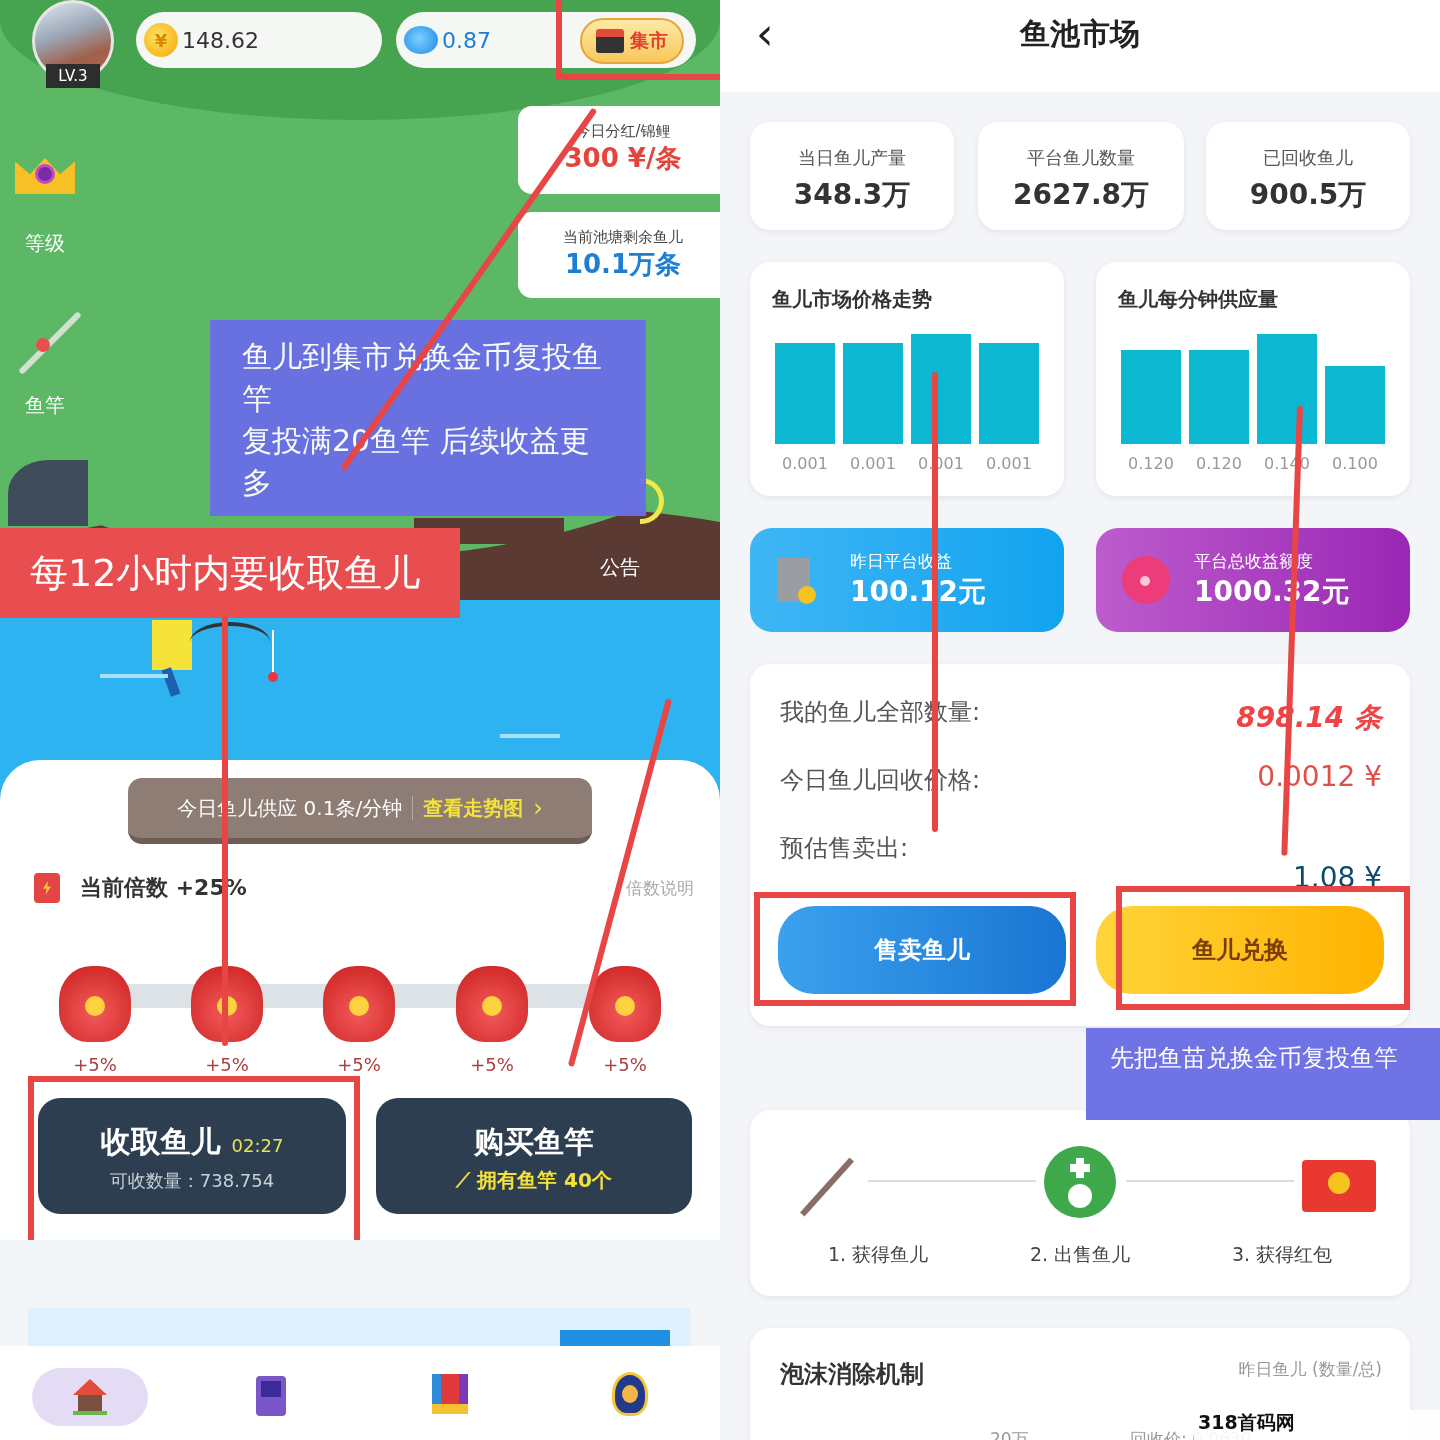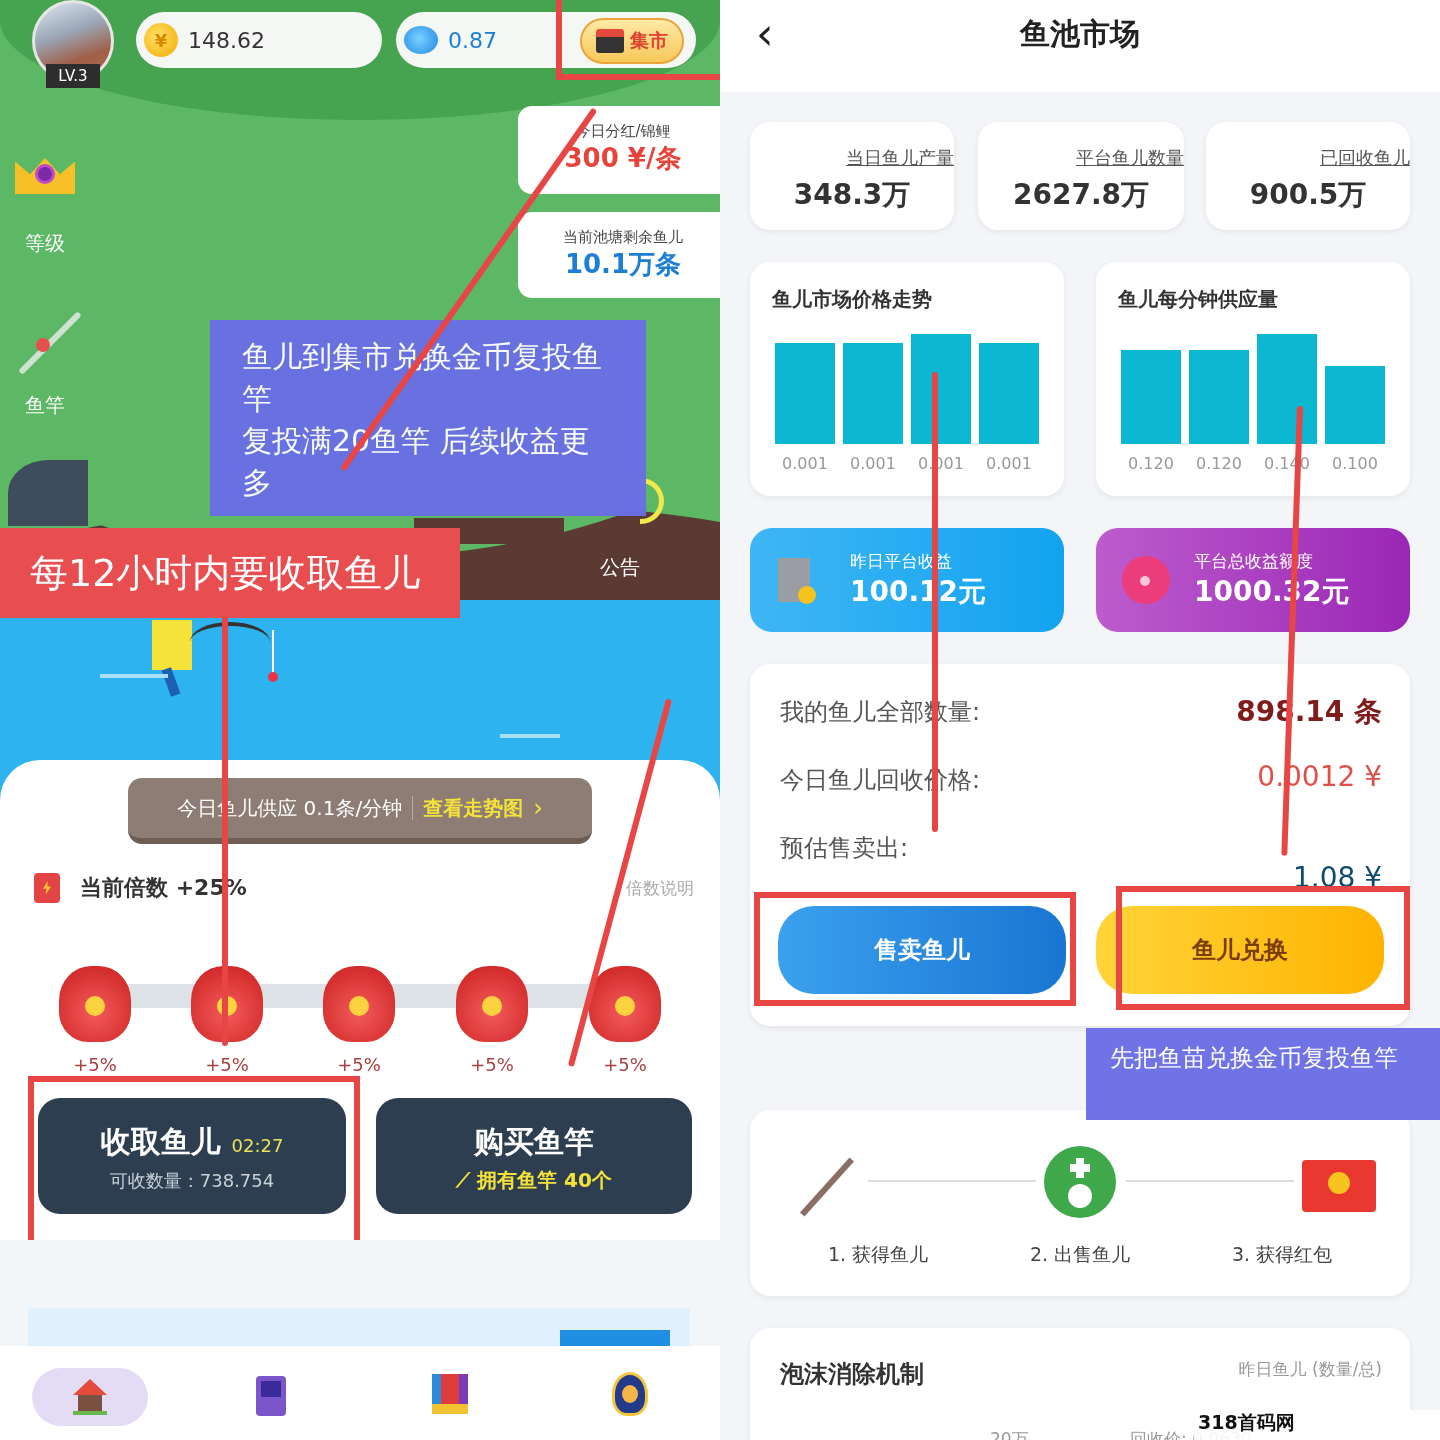--- a/index.html
+++ b/index.html
@@ -6,21 +6,21 @@
 body{width:1440px;height:1440px;overflow:hidden;position:relative;font-family:"DejaVu Sans","Liberation Sans",sans-serif;background:#fff;}
 .abs{position:absolute;}
 
 #left{left:0;top:0;width:720px;height:1440px;overflow:hidden;background:#5cb865;}
 .top-band{left:0;top:0;width:720px;height:120px;background:#46a34f;border-radius:0 0 50% 50%/0 0 100px 100px;}
 .avatar{left:32px;top:0;width:82px;height:82px;border-radius:50%;background:linear-gradient(160deg,#dfe8f2 0%,#9aa6b6 40%,#a0604a 70%,#b4664a 100%);border:3px solid #e6e6e6;}
 .lv{left:46px;top:64px;width:54px;height:24px;background:#2d2d2d;color:#fff;font-size:15px;text-align:center;line-height:24px;}
 .pill{height:56px;border-radius:28px;background:#f5f7f4;display:flex;align-items:center;}
 .coin{width:34px;height:34px;border-radius:50%;background:radial-gradient(circle at 40% 40%,#ffe066,#f2a900);margin-left:8px;display:flex;align-items:center;justify-content:center;color:#d48b00;font-weight:bold;font-size:18px;}
 .pearl{width:34px;height:28px;border-radius:50%;background:radial-gradient(circle at 45% 45%,#7ad0ff,#1e88e5);margin-left:8px;}
-.pill-val{font-size:22px;color:#333;margin-left:10px;}
+.pill-val{font-size:22px;color:#333;margin-left:4px;}
 .market-btn{left:580px;top:18px;width:104px;height:46px;border-radius:23px;background:linear-gradient(#ffe9a6,#f7c859);border:2px solid #e7a53c;display:flex;align-items:center;justify-content:center;gap:6px;color:#e0402f;font-size:19px;font-weight:bold;}
 .shop-icon{width:28px;height:24px;background:#333;border-top:8px solid #e24b3b;border-radius:3px;}
 .info-card{background:#fff;border-radius:14px 0 0 14px;text-align:center;}
 .info-small{font-size:15px;color:#444;}
 .info-red{font-size:26px;color:#e5443a;font-weight:bold;}
 .info-blue{font-size:26px;color:#1c7fd4;font-weight:bold;}
 .side-label{color:#fff;font-size:20px;text-align:center;width:90px;}
 .river-brown{left:-100px;top:470px;width:1000px;height:220px;border-radius:50%;background:#5b3a33;}
 .green-inner{left:-40px;top:-200px;width:800px;height:690px;border-radius:0 0 45% 55%/0 0 50% 50%;background:#5cb865;}
 .water{left:0;top:600px;width:720px;height:200px;background:#2db3ef;}
@@ -34,21 +34,21 @@
 .bag{width:72px;height:76px;border-radius:45% 45% 40% 40%;background:radial-gradient(circle at 50% 60%,#f35b5b,#c91d1d);position:absolute;}
 .bag::after{content:"";position:absolute;left:26px;top:30px;width:20px;height:20px;border-radius:50%;background:#fcd23e;}
 .bag-label{position:absolute;font-size:18px;color:#a84040;width:70px;text-align:center;}
 .dark-btn{background:#2d3e50;border-radius:22px;color:#fff;text-align:center;}
 .bottom-area{left:0;top:1240px;width:720px;height:110px;background:#f3f6f9;}
 .tabbar{left:0;top:1346px;width:720px;height:94px;background:#fff;}
 
 #right{left:720px;top:0;width:720px;height:1440px;background:#f3f5f8;overflow:hidden;}
 .nav{left:0;top:0;width:720px;height:92px;background:#fff;}
 .card{background:#fff;border-radius:20px;box-shadow:0 2px 6px rgba(0,0,0,.07);}
-.stat-label{font-size:18px;color:#555;text-align:right;text-decoration:underline;}
+.stat-label{font-size:18px;color:#555;text-align:center;}
 .stat-val{font-size:28px;color:#333;text-align:center;font-weight:bold;margin-top:6px;}
 .chart-title{font-size:20px;color:#333;font-weight:bold;}
 .bar{position:absolute;background:#0cb7d2;}
 .bar-lbl{position:absolute;font-size:16px;color:#999;text-align:center;width:62px;}
 .grad-card{border-radius:22px;color:#fff;display:flex;align-items:center;}
 .row-label{font-size:24px;color:#555;}
 .row-val{font-size:28px;text-align:right;}
 .btn-blue{border-radius:36px;background:linear-gradient(90deg,#3ba1ee,#1975d2);color:#fff;font-size:24px;font-weight:bold;display:flex;align-items:center;justify-content:center;}
 .btn-yellow{border-radius:36px;background:linear-gradient(90deg,#ffd43a,#ffb300);color:#7a3d05;font-size:24px;font-weight:bold;display:flex;align-items:center;justify-content:center;}
 .step-label{font-size:19px;color:#444;text-align:center;width:160px;}
@@ -254,21 +254,21 @@
       <div style="position:absolute;left:18px;top:20px;width:10px;height:10px;border-radius:50%;background:#fbc7d8;"></div>
     </div>
     <div style="margin-left:24px;">
       <div style="font-size:17px;">平台总收益额度</div>
       <div style="font-size:28px;font-weight:bold;">1000.32元</div>
     </div>
   </div>
 
   <div class="abs card" style="left:30px;top:664px;width:660px;height:362px;">
     <div class="abs row-label" style="left:30px;top:32px;">我的鱼儿全部数量:</div>
-    <div class="abs row-val" style="right:28px;top:29px;color:#7f1d1d;font-weight:bold;">898.14 条</div>
+    <div class="abs row-val" style="right:28px;top:35px;color:#ef4444;font-weight:bold;font-style:italic;">898.14 条</div>
     <div class="abs row-label" style="left:30px;top:100px;">今日鱼儿回收价格:</div>
     <div class="abs row-val" style="right:28px;top:96px;color:#e05048;">0.0012 ¥</div>
     <div class="abs row-label" style="left:30px;top:168px;">预估售卖出:</div>
     <div class="abs row-val" style="right:28px;top:164px;color:#0c4a6e;margin-top:33px;">1.08 ¥</div>
     <div class="abs btn-blue" style="left:28px;top:242px;width:288px;height:88px;">售卖鱼儿</div>
     <div class="abs btn-yellow" style="left:346px;top:242px;width:288px;height:88px;">鱼儿兑换</div>
   </div>
   <div class="abs redbox" style="left:34px;top:892px;width:322px;height:114px;"></div>
   <div class="abs redbox" style="left:396px;top:886px;width:294px;height:124px;"></div>
 

